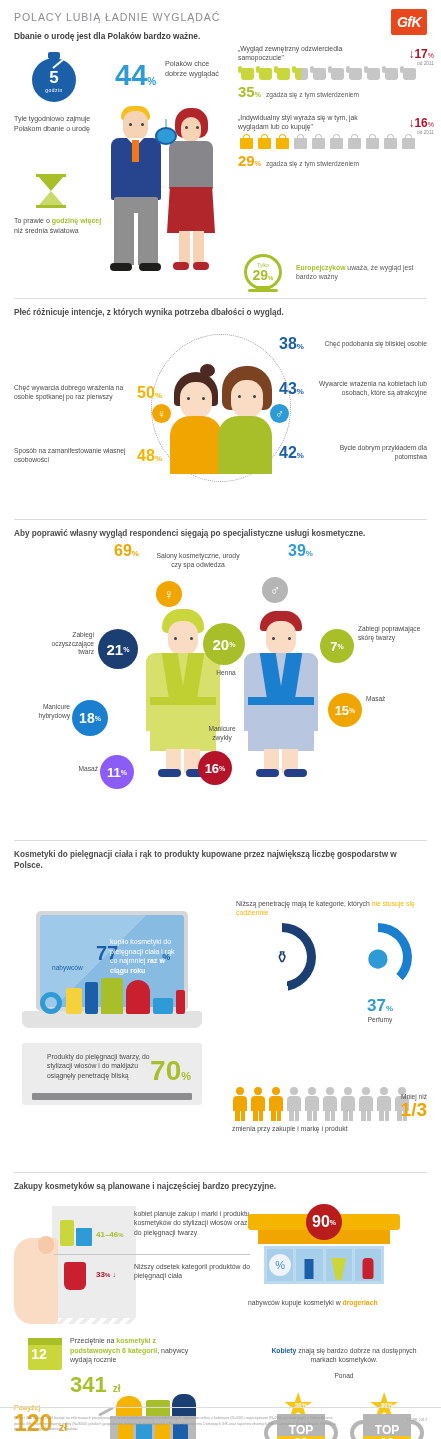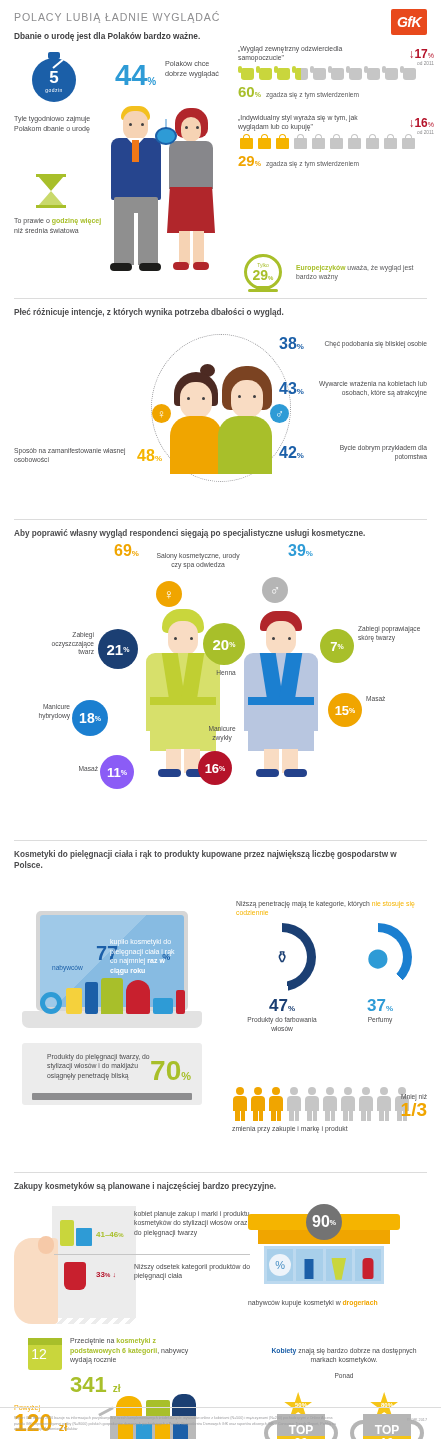--- a/index.html
+++ b/index.html
@@ -215,26 +215,26 @@
   .receipt:after{content:"";position:absolute;left:0;bottom:-6px;width:84px;height:7px;
     background:repeating-linear-gradient(135deg,#ececec 0 4px,transparent 4px 8px);}
   .hand{position:absolute;left:14px;top:42px;width:44px;height:86px;background:#f9dcc3;border-radius:18px 4px 4px 18px;}
   .hand-th{position:absolute;left:38px;top:40px;width:16px;height:18px;background:#f6c9a8;border-radius:8px;}
   .r-row{position:absolute;font-size:6.8px;line-height:1.35;color:#4b4b4d;}
   .store{position:absolute;left:248px;top:8px;width:152px;height:88px;}
   .st-roof{position:absolute;left:0;top:10px;width:152px;height:16px;background:#f5b400;border-radius:3px;}
   .st-awn{position:absolute;left:10px;top:26px;width:132px;height:14px;background:#f0a500;}
   .st-win{position:absolute;left:16px;top:42px;width:120px;height:38px;background:#bcd9ef;display:flex;gap:3px;padding:3px;}
   .st-cell{flex:1;background:#a8cfea;position:relative;}
-  .b90{position:absolute;left:58px;top:0px;width:36px;height:36px;border-radius:50%;background:#737373;color:#fff;font-size:16px;font-weight:bold;display:flex;align-items:center;justify-content:center;}
+  .b90{position:absolute;left:58px;top:0px;width:36px;height:36px;border-radius:50%;background:#b91c1c;color:#fff;font-size:16px;font-weight:bold;display:flex;align-items:center;justify-content:center;}
   .b90 span{font-size:7px;}
   .st-cap{position:absolute;left:248px;top:103px;font-size:6.8px;color:#4b4b4d;}
   .cal{position:absolute;left:28px;top:142px;width:34px;height:32px;background:#c9d63c;border-radius:2px;}
   .cal-top{position:absolute;left:0;top:0;width:34px;height:7px;background:#a8bf2a;}
-  .cal-n{position:absolute;left:0;top:8px;width:22px;text-align:center;font-size:14px;font-weight:normal;color:#fff;}
+  .cal-n{position:absolute;left:0;top:8px;width:22px;text-align:center;font-size:14px;font-weight:bold;color:#fff;}
   .avg-t{position:absolute;left:70px;top:140px;width:130px;font-size:7px;line-height:1.35;color:#4b4b4d;}
   .avg-n{position:absolute;left:70px;top:178px;font-size:22px;font-weight:bold;color:#a8bf2a;line-height:1;}
   .avg-n span{font-size:10px;}
   .pow{position:absolute;left:14px;top:208px;width:84px;}
   .pow .k{font-size:7px;color:#f0a500;}
   .pow .n{font-size:23px;font-weight:bold;color:#f0a500;line-height:1.05;}
   .pow .n span{font-size:11px;}
   .pow .t{font-size:6.8px;line-height:1.35;margin-top:2px;}
   .cart{position:absolute;left:98px;top:196px;width:112px;height:96px;}
   .cart-basket{position:absolute;left:12px;top:24px;width:86px;height:46px;background:#b9b9b9;}
@@ -364,21 +364,21 @@
         <div class="ico thumb">
             <div class="tb" style="background:#c6c6c6"></div>
             <div class="pad" style="background:#c6c6c6"></div>
           </div>
         <div class="ico thumb">
             <div class="tb" style="background:#c6c6c6"></div>
             <div class="pad" style="background:#c6c6c6"></div>
           </div>
       </div>
       <div class="agree">
-        <div class="n c-grn"><span style="font-size:15px">60</span><span>%</span></div>
+        <div class="n c-grn"><span style="font-size:15px">35</span><span>%</span></div>
         <div class="t">zgadza się z tym stwierdzeniem</div>
       </div>
     </div>
 
     <div class="stmt" style="top:72px">
       <div class="q">„Indywidualny styl wyraża się w tym, jak wyglądam lub co kupuję"</div>
       <div class="delta c-red">
         <b><span>↓</span><span>16</span></b><span class="pp">%</span>
         <span class="yr">od 2011</span>
       </div>
@@ -461,20 +461,26 @@
       <div class="w2-hair"></div>
         <div class="w2-face"></div>
       <div class="eye" style="left:20px;top:31px"></div>
         <div class="eye" style="left:35px;top:31px"></div>
       <div class="w2-body"></div>
     </div>
 
     <div class="fsym">♀</div>
     <div class="msym">♂</div>
 
+    <div class="g-left" style="top:62px">
+      <div class="g-row">
+        <div class="lab">Chęć wywarcia dobrego wrażenia na osobie spotkanej po raz pierwszy</div>
+        <div class="val c-yel"><span style="font-size:16px">50</span><span>%</span></div>
+      </div>
+    </div>
     <div class="g-left" style="top:125px">
       <div class="g-row">
         <div class="lab">Sposób na zamanifestowanie własnej osobowości</div>
         <div class="val c-yel"><span style="font-size:16px">48</span><span>%</span></div>
       </div>
     </div>
 
     <div class="g-right" style="top:14px">
       <div class="g-row rt">
         <div class="val c-blue"><span style="font-size:16px">38</span><span>%</span></div>
@@ -610,24 +616,20 @@
       <div class="t">Produkty do pielęgnacji twarzy, do stylizacji włosów i do makijażu osiągnęły penetrację bliską</div>
       <div class="g70"><span style="font-size:28px">70</span><span>%</span></div>
       <div class="gb-bar"></div>
     </div>
 
     <div class="sub-note"><span>Niższą penetrację mają te kategorie, których </span><span class="c-yel">nie stosuje się codziennie</span></div>
 
     <div class="donut" style="left:248px;top:48px;background:conic-gradient(#1b3f73 0% 47%, #ffffff 47% 100%);">
       <div style="position:absolute;left:9px;top:9px;width:50px;height:50px;background:#fff;border-radius:50%;display:flex;align-items:center;justify-content:center;color:#1b3f73;font-size:17px">⚱</div>
     </div>
-    <div class="don-lbl" style="left:240px;top:122px;width:84px">
-      <div class="n c-dblue"><span style="font-size:17px">47</span><span>%</span></div>
-      <div class="t">Produkty do farbowania włosów</div>
-    </div>
 
     <div class="donut" style="left:344px;top:48px;background:conic-gradient(#1b7fd0 0% 37%, #ffffff 37% 100%);">
       <div style="position:absolute;left:9px;top:9px;width:50px;height:50px;background:#fff;border-radius:50%;display:flex;align-items:center;justify-content:center;color:#2e9bd6;font-size:19px">⬤</div>
     </div>
     <div class="don-lbl" style="left:338px;top:122px;width:84px">
       <div class="n c-lblue"><span style="font-size:17px">37</span><span>%</span></div>
       <div class="t">Perfumy</div>
     </div>
 
     <div class="people-row">

